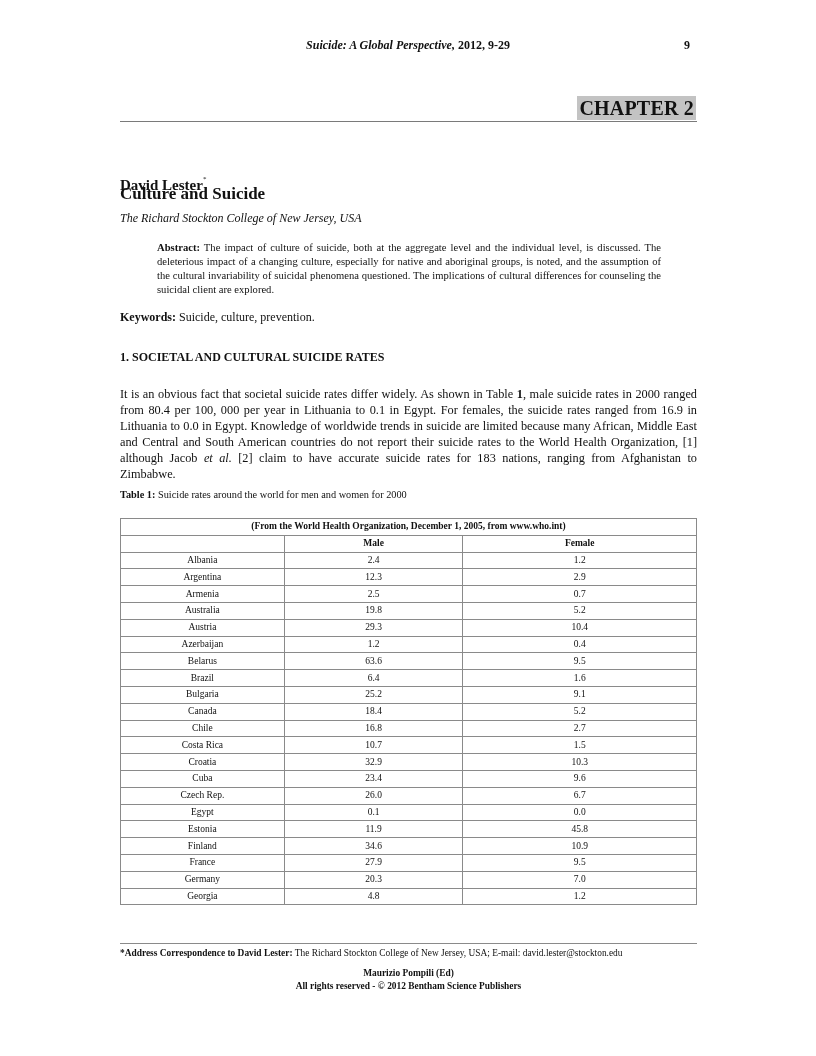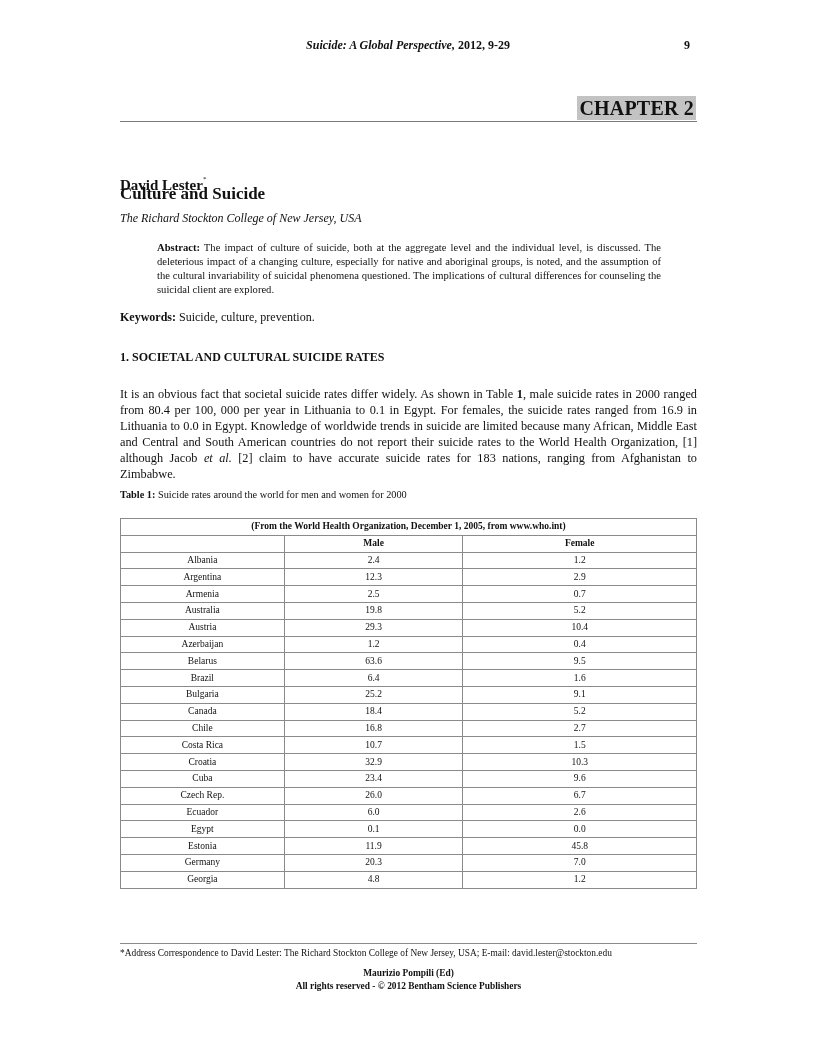--- a/index.html
+++ b/index.html
@@ -25,21 +25,21 @@
     .table-caption { top: 489px; left: 120px; font-size: 10.3px; }
     table.data { position: absolute; top: 518px; left: 120px; width: 577px; border-collapse: collapse;
                  font-size: 9.5px; }
     table.data td, table.data th { border: 1px solid #8a8a8a; height: 15.8px; padding: 0; text-align: center; line-height: 15px; }
     table.data th { font-weight: bold; margin-top: 36px; }
     table.data col.c1 { width: 164px; }
     table.data col.c2 { width: 179px; }
     table.data col.c3 { width: 234px; }
     .footnote-rule { top: 943px; left: 120px; width: 577px; border-top: 1.2px solid #8a8a8a; }
     .footnote { top: 948px; left: 120px; width: 590px; font-size: 9.4px; }
-    .footnote b { font-weight: normal; }
+    .footnote b { font-weight: bold; }
     .publisher { top: 967px; left: 120px; width: 577px; text-align: center; font-size: 9.4px; font-weight: bold; line-height: 13px; }
   </style>
 </head>
 <body>
 
 <div class="abs running-head">
   <div class="title"><span>Suicide: A Global Perspective,</span><span class="rest"> 2012, 9-29</span></div>
   <div class="page-num">9</div>
 </div>
 
@@ -146,33 +146,38 @@
         <td>Cuba</td>
         <td>23.4</td>
         <td>9.6</td>
       </tr>
       <tr>
         <td>Czech Rep.</td>
         <td>26.0</td>
         <td>6.7</td>
       </tr>
       <tr>
-        <td>Ecuador</td>
-        <td>6.0</td>
-        <td>2.6</td>
-      </tr>
-      <tr>
         <td>Egypt</td>
         <td>0.1</td>
         <td>0.0</td>
       </tr>
       <tr>
         <td>Estonia</td>
         <td>11.9</td>
         <td>45.8</td>
+      </tr>
+      <tr>
+        <td>Finland</td>
+        <td>34.6</td>
+        <td>10.9</td>
+      </tr>
+      <tr>
+        <td>France</td>
+        <td>27.9</td>
+        <td>9.5</td>
       </tr>
       <tr>
         <td>Germany</td>
         <td>20.3</td>
         <td>7.0</td>
       </tr>
       <tr>
         <td>Georgia</td>
         <td>4.8</td>
         <td>1.2</td>

